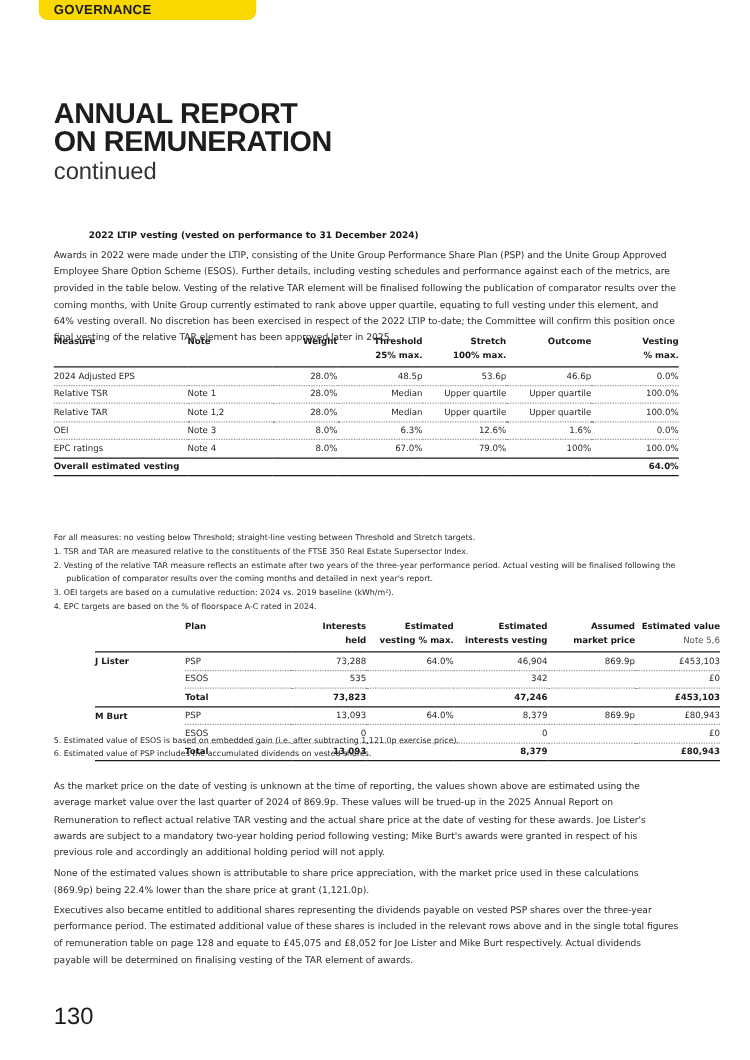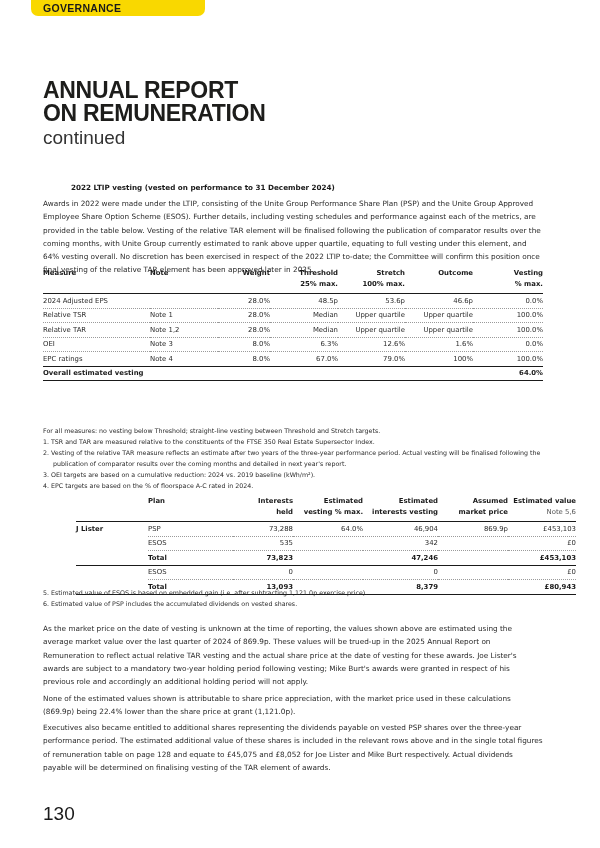--- a/index.html
+++ b/index.html
@@ -190,20 +190,29 @@
       <tr class="total">
         <td class="l"></td>
         <td class="l">Total</td>
           <td>73,823</td>
           <td></td>
           <td>47,246</td>
           <td></td>
           <td>£453,103</td>
       </tr>
       <tr>
+        <td class="l nb" style="font-weight:bold;color:#1a1a1a">M Burt</td>
+        <td class="l">PSP</td>
+          <td>13,093</td>
+          <td>64.0%</td>
+          <td>8,379</td>
+          <td>869.9p</td>
+          <td>£80,943</td>
+      </tr>
+      <tr>
         <td class="l nb"></td>
         <td class="l">ESOS</td>
           <td>0</td>
           <td></td>
           <td>0</td>
           <td></td>
           <td>£0</td>
       </tr>
       <tr class="total">
         <td class="l"></td>

